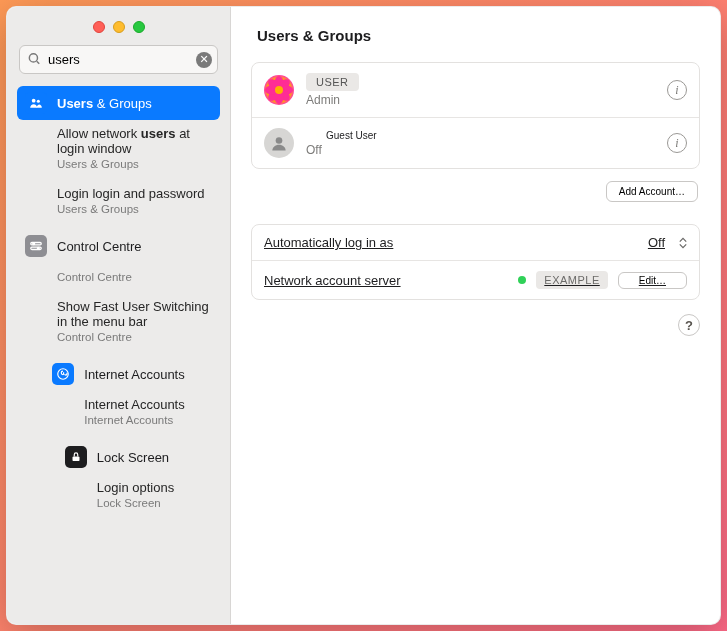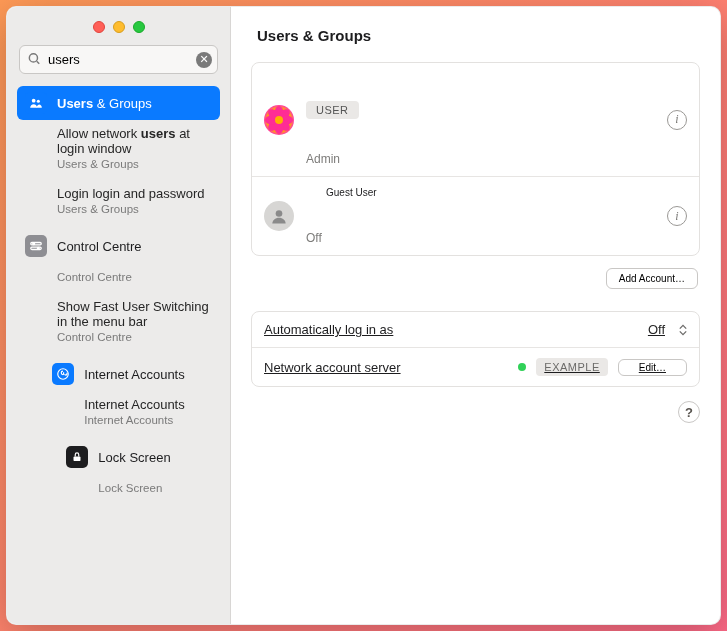--- a/index.html
+++ b/index.html
@@ -63,24 +63,24 @@
   }
   .user-row { display:flex; align-items:center; gap:12px; padding:10px 12px; }
   .user-row + .user-row { border-top:1px solid #e7e5e3; }
   .avatar { width:30px; height:30px; border-radius:50%; flex-shrink:0; display:flex; align-items:center; justify-content:center; overflow:hidden; }
   .avatar.flower { background: radial-gradient(circle at 50% 50%, #ff2d95 0%, #ff2d95 40%, #ffb000 55%, #ff3da5 70%); }
   .avatar.guest  { background:#d7d6d4; }
   .avatar.guest svg { width:20px; height:20px; color:#8a8a8a; }
   .user-main { display:flex; flex-direction:column; gap:2px; flex:1; }
   .badge {
     background:#eae8e6; color:#555; font-size:11px; letter-spacing:.5px;
-    padding:3px 10px; border-radius:4px; width:max-content;margin-top:28px;
+    padding:3px 10px; border-radius:4px; width:max-content;
   }
   .user-name { font-size:10px;margin-left:20px; }
-  .user-role { font-size:12px; color:#7d7c7a;margin-top:31px; }
+  .user-role { font-size:12px; color:#7d7c7a; }
   .info-btn { width:20px; height:20px; border-radius:50%; display:flex; align-items:center; justify-content:center; border:1.5px solid #9a9895; color:#7a7976; font-family: Georgia, serif; font-style: italic; font-size:12px; cursor:pointer; }
 
   .right-align { display:flex; justify-content:flex-end; margin:12px 2px 22px 0; }
   .pill-btn {
     background:#fff; border:1px solid #c9c7c5; border-radius:6px; padding:4px 12px; font-size:10px; cursor:pointer;
   }
 
   .settings-card .setting-row {
     display:flex; align-items:center; padding:10px 12px; gap:10px;text-decoration:underline;
   }
@@ -201,20 +201,21 @@
         <span class="sq-icon black">
           <svg width="14" height="14" viewBox="0 0 24 24" fill="currentColor">
               <rect x="6" y="11" width="12" height="8" rx="2"></rect>
               <path d="M9 11V8a3 3 0 1 1 6 0v3" fill="none" stroke="currentColor" stroke-width="2"></path>
             </svg>
         </span>
         <span class="side-label">Lock Screen</span>
       </div>
       <div class="sub-items">
         <div class="sub-item">
+          <div>Login options</div>
           <div class="crumb">Lock Screen</div>
         </div>
       </div>
     </div>
 
   </aside>
 
   <main class="main">
     <h1 class="title">Users &amp; Groups</h1>
 

